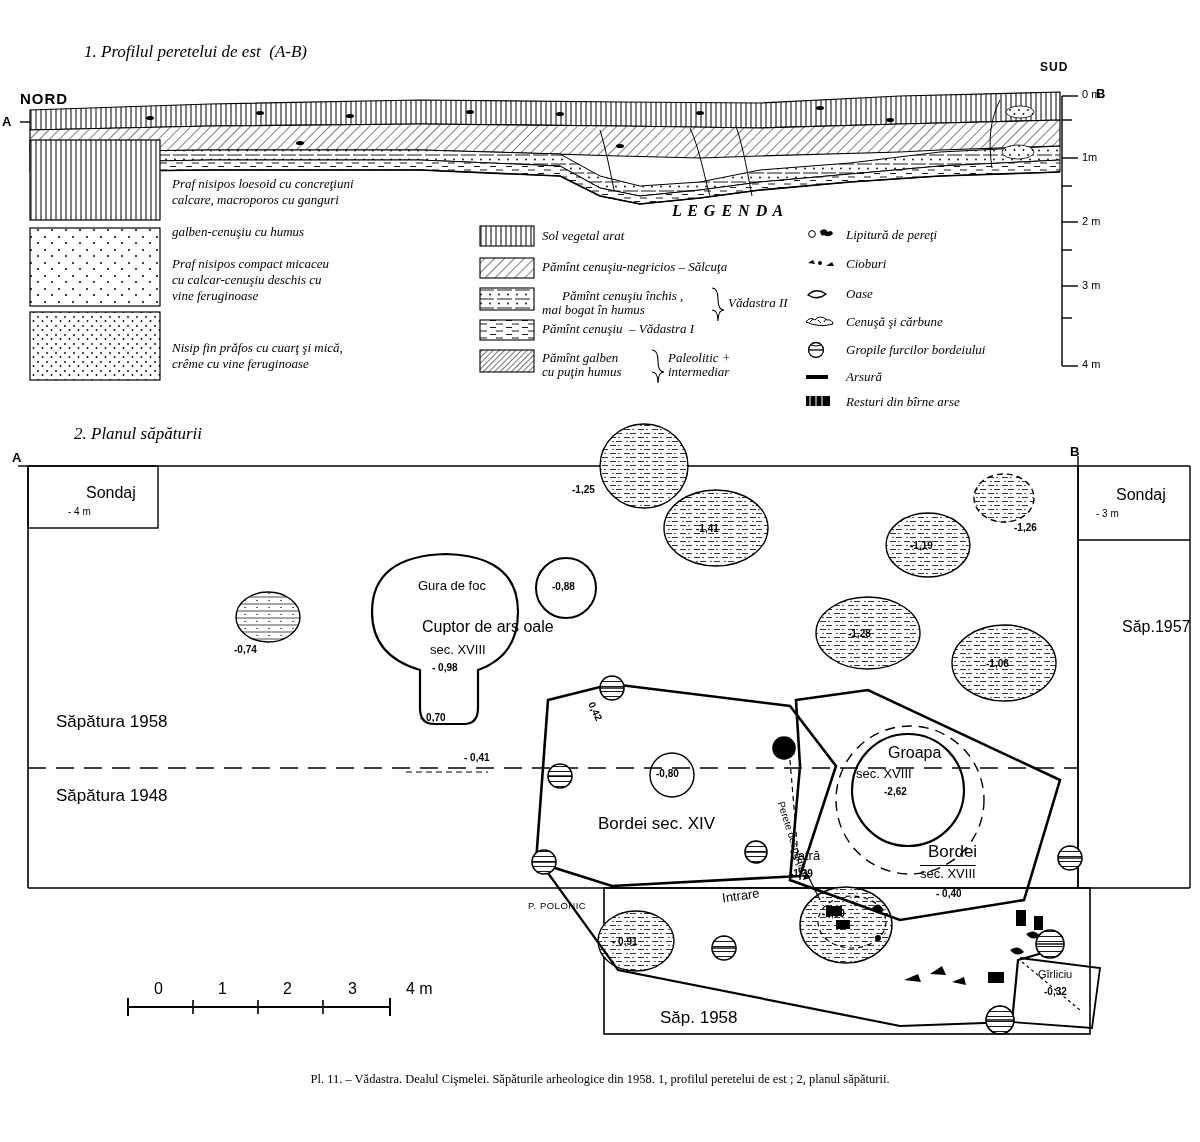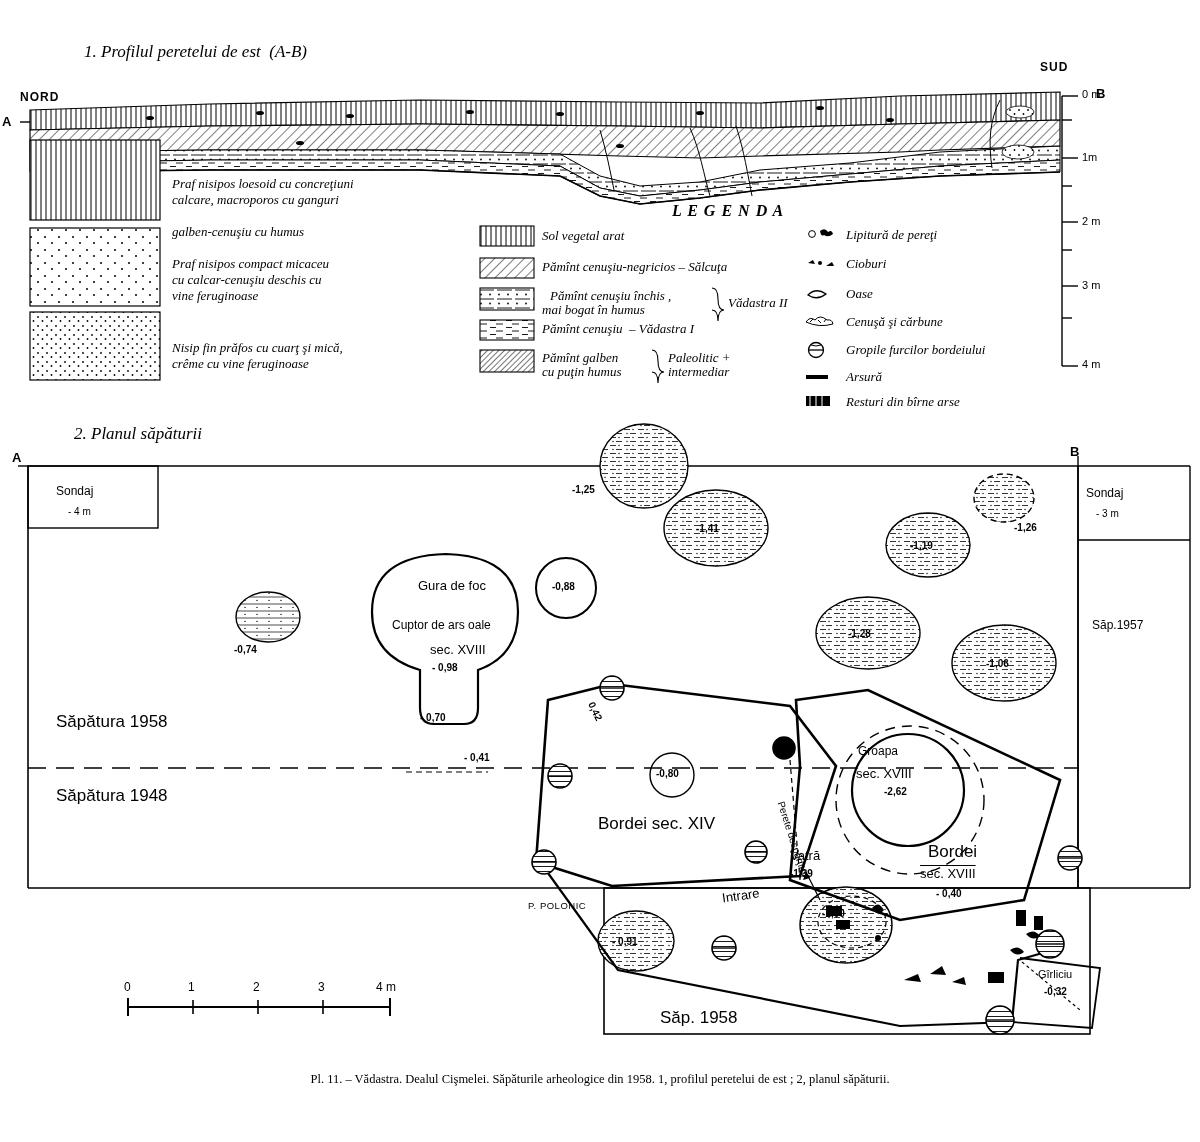--- a/index.html
+++ b/index.html
@@ -6,21 +6,21 @@
   body{width:1200px;height:1142px;position:relative;font-family:"Liberation Serif",serif;color:#000;}
   .fig{position:absolute;left:0;top:0;width:1200px;height:800px;}
   svg{position:absolute;left:0;top:0;}
   .t{position:absolute;white-space:pre;}
   .italic{font-style:italic;}
   .sans{font-family:"Liberation Sans",sans-serif;}
   .cap{letter-spacing:1px;}
   .lbl-sm{font-size:11px;}
   .lbl-xs{font-size:10px;}
   .lbl-md{font-size:13px;}
-  .lbl-lg{font-size:12px;}
+  .lbl-lg{font-size:16px;margin-left:30px;}
   .lbl-xl{font-size:17px;}
   .depth{font-family:"Liberation Sans",sans-serif;font-size:10px;font-weight:bold;}
   .caption{font-size:12.5px;}
   .rot{transform-origin:left top;}
 </style>
 </head>
 <body>
 
 <div class="fig">
 
@@ -283,21 +283,21 @@
     <line x1="193" y1="1000" x2="193" y2="1014" stroke="#000" stroke-width="1.6"></line>
     <line x1="258" y1="1000" x2="258" y2="1014" stroke="#000" stroke-width="1.6"></line>
     <line x1="323" y1="1000" x2="323" y2="1014" stroke="#000" stroke-width="1.6"></line>
     <line x1="390" y1="998" x2="390" y2="1016" stroke="#000" stroke-width="2"></line>
   </g>
 </svg>
 
 <div class="t italic lbl-xl" style="left:84px;top:42px;">1. Profilul peretelui de est  (A-B)</div>
 <div class="t italic lbl-xl" style="left:74px;top:424px;">2. Planul săpăturii</div>
 
-<div class="t sans cap" style="left:20px;top:90px;font-size:12px;font-weight:bold;">NORD</div>
+<div class="t sans cap" style="left:20px;top:90px;font-size:15px;font-weight:bold;">NORD</div>
 <div class="t sans cap" style="left:1040px;top:60px;font-size:12px;font-weight:bold;">SUD</div>
 <div class="t sans" style="left:2px;top:114px;font-size:13px;font-weight:bold;">A</div>
 <div class="t sans" style="left:1096px;top:86px;font-size:13px;font-weight:bold;">B</div>
 
 <div class="t sans lbl-sm" style="left:1082px;top:88px;">0 m</div>
 <div class="t sans lbl-sm" style="left:1082px;top:151px;">1m</div>
 <div class="t sans lbl-sm" style="left:1082px;top:215px;">2 m</div>
 <div class="t sans lbl-sm" style="left:1082px;top:279px;">3 m</div>
 <div class="t sans lbl-sm" style="left:1082px;top:358px;">4 m</div>
 
@@ -309,21 +309,21 @@
 <div class="t italic lbl-md" style="left:172px;top:272px;">cu calcar-cenuşiu deschis cu</div>
 <div class="t italic lbl-md" style="left:172px;top:288px;">vine feruginoase</div>
 
 <div class="t italic lbl-md" style="left:172px;top:340px;">Nisip fin prăfos cu cuarţ şi mică,</div>
 <div class="t italic lbl-md" style="left:172px;top:356px;">crême cu vine feruginoase</div>
 
 <div class="t italic" style="left:672px;top:202px;font-size:16px;font-weight:bold;letter-spacing:1px;">L E G E N D A</div>
 
 <div class="t italic lbl-md" style="left:542px;top:228px;">Sol vegetal arat</div>
 <div class="t italic lbl-md" style="left:542px;top:259px;">Pămînt cenuşiu-negricios – Sălcuţa</div>
-<div class="t italic lbl-md" style="left:550px;top:288px;">Pămînt cenuşiu închis ,</div>
+<div class="t italic lbl-md" style="left:562px;top:288px;">Pămînt cenuşiu închis ,</div>
 <div class="t italic lbl-md" style="left:542px;top:302px;">mai bogat în humus</div>
 <div class="t italic lbl-md" style="left:728px;top:295px;">Vădastra II</div>
 <div class="t italic lbl-md" style="left:542px;top:321px;">Pămînt cenuşiu  – Vădastra I</div>
 <div class="t italic lbl-md" style="left:542px;top:350px;">Pămînt galben</div>
 <div class="t italic lbl-md" style="left:542px;top:364px;">cu puţin humus</div>
 <div class="t italic lbl-md" style="left:668px;top:350px;">Paleolitic +</div>
 <div class="t italic lbl-md" style="left:668px;top:364px;">intermediar</div>
 
 <div class="t italic lbl-md" style="left:846px;top:227px;">Lipitură de pereţi</div>
 <div class="t italic lbl-md" style="left:846px;top:256px;">Cioburi</div>

